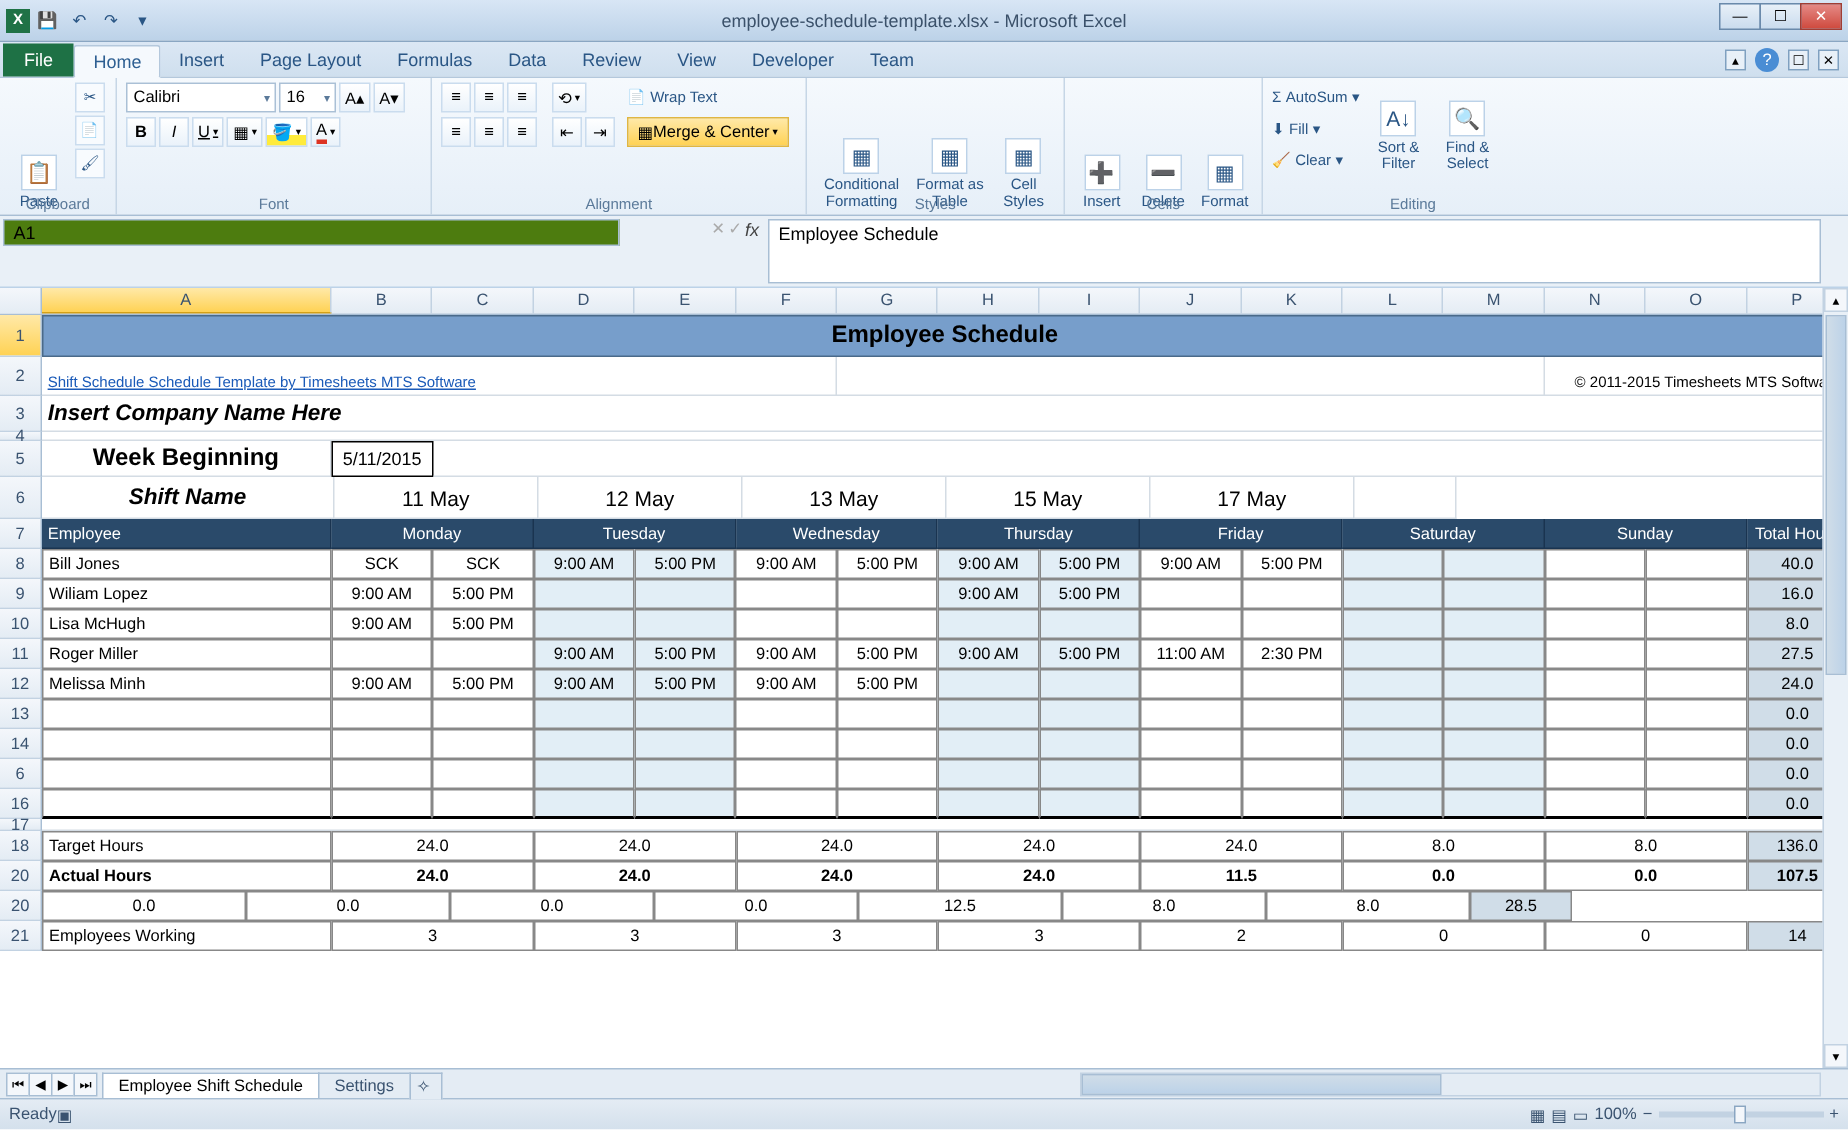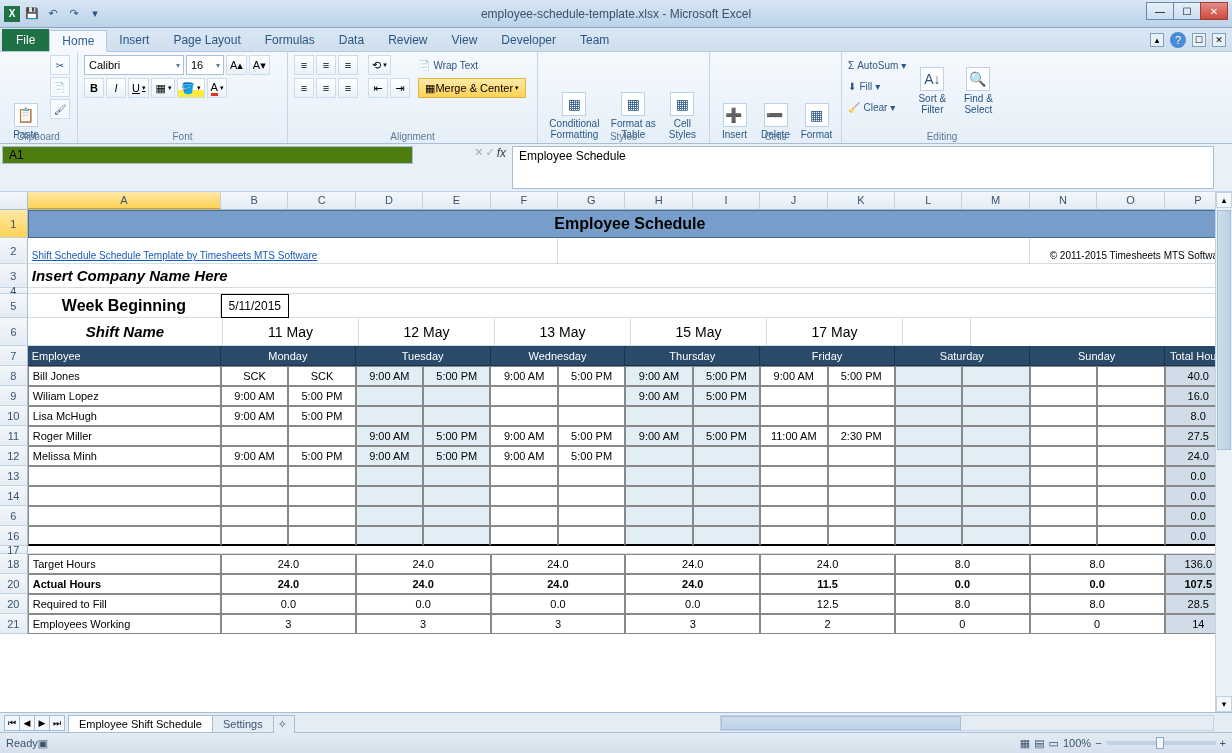--- a/index.html
+++ b/index.html
@@ -538,21 +538,20 @@
         <div class="gcell tc bord bold" style="width: 136px;">24.0</div>
         <div class="gcell tc bord bold" style="width: 136px;">24.0</div>
         <div class="gcell tc bord bold" style="width: 136px;">24.0</div>
         <div class="gcell tc bord bold" style="width: 136px;">11.5</div>
         <div class="gcell tc bord bold" style="width: 136px;">0.0</div>
         <div class="gcell tc bord bold" style="width: 136px;">0.0</div>
         <div class="gcell tc bord shade2 bold" style="width: 68px;">107.5</div>
       </div>
       <div class="grow" style="height: 20px;">
         <div class="rowhead" style="height: 20px;">20</div>
-        <div class="gcell bord" style="width: 195px;">Required to Fill</div>
         <div class="gcell tc bord" style="width: 136px;">0.0</div>
         <div class="gcell tc bord" style="width: 136px;">0.0</div>
         <div class="gcell tc bord" style="width: 136px;">0.0</div>
         <div class="gcell tc bord" style="width: 136px;">0.0</div>
         <div class="gcell tc bord" style="width: 136px;">12.5</div>
         <div class="gcell tc bord" style="width: 136px;">8.0</div>
         <div class="gcell tc bord" style="width: 136px;">8.0</div>
         <div class="gcell tc bord shade2" style="width: 68px;">28.5</div>
       </div>
       <div class="grow" style="height: 20px;">

